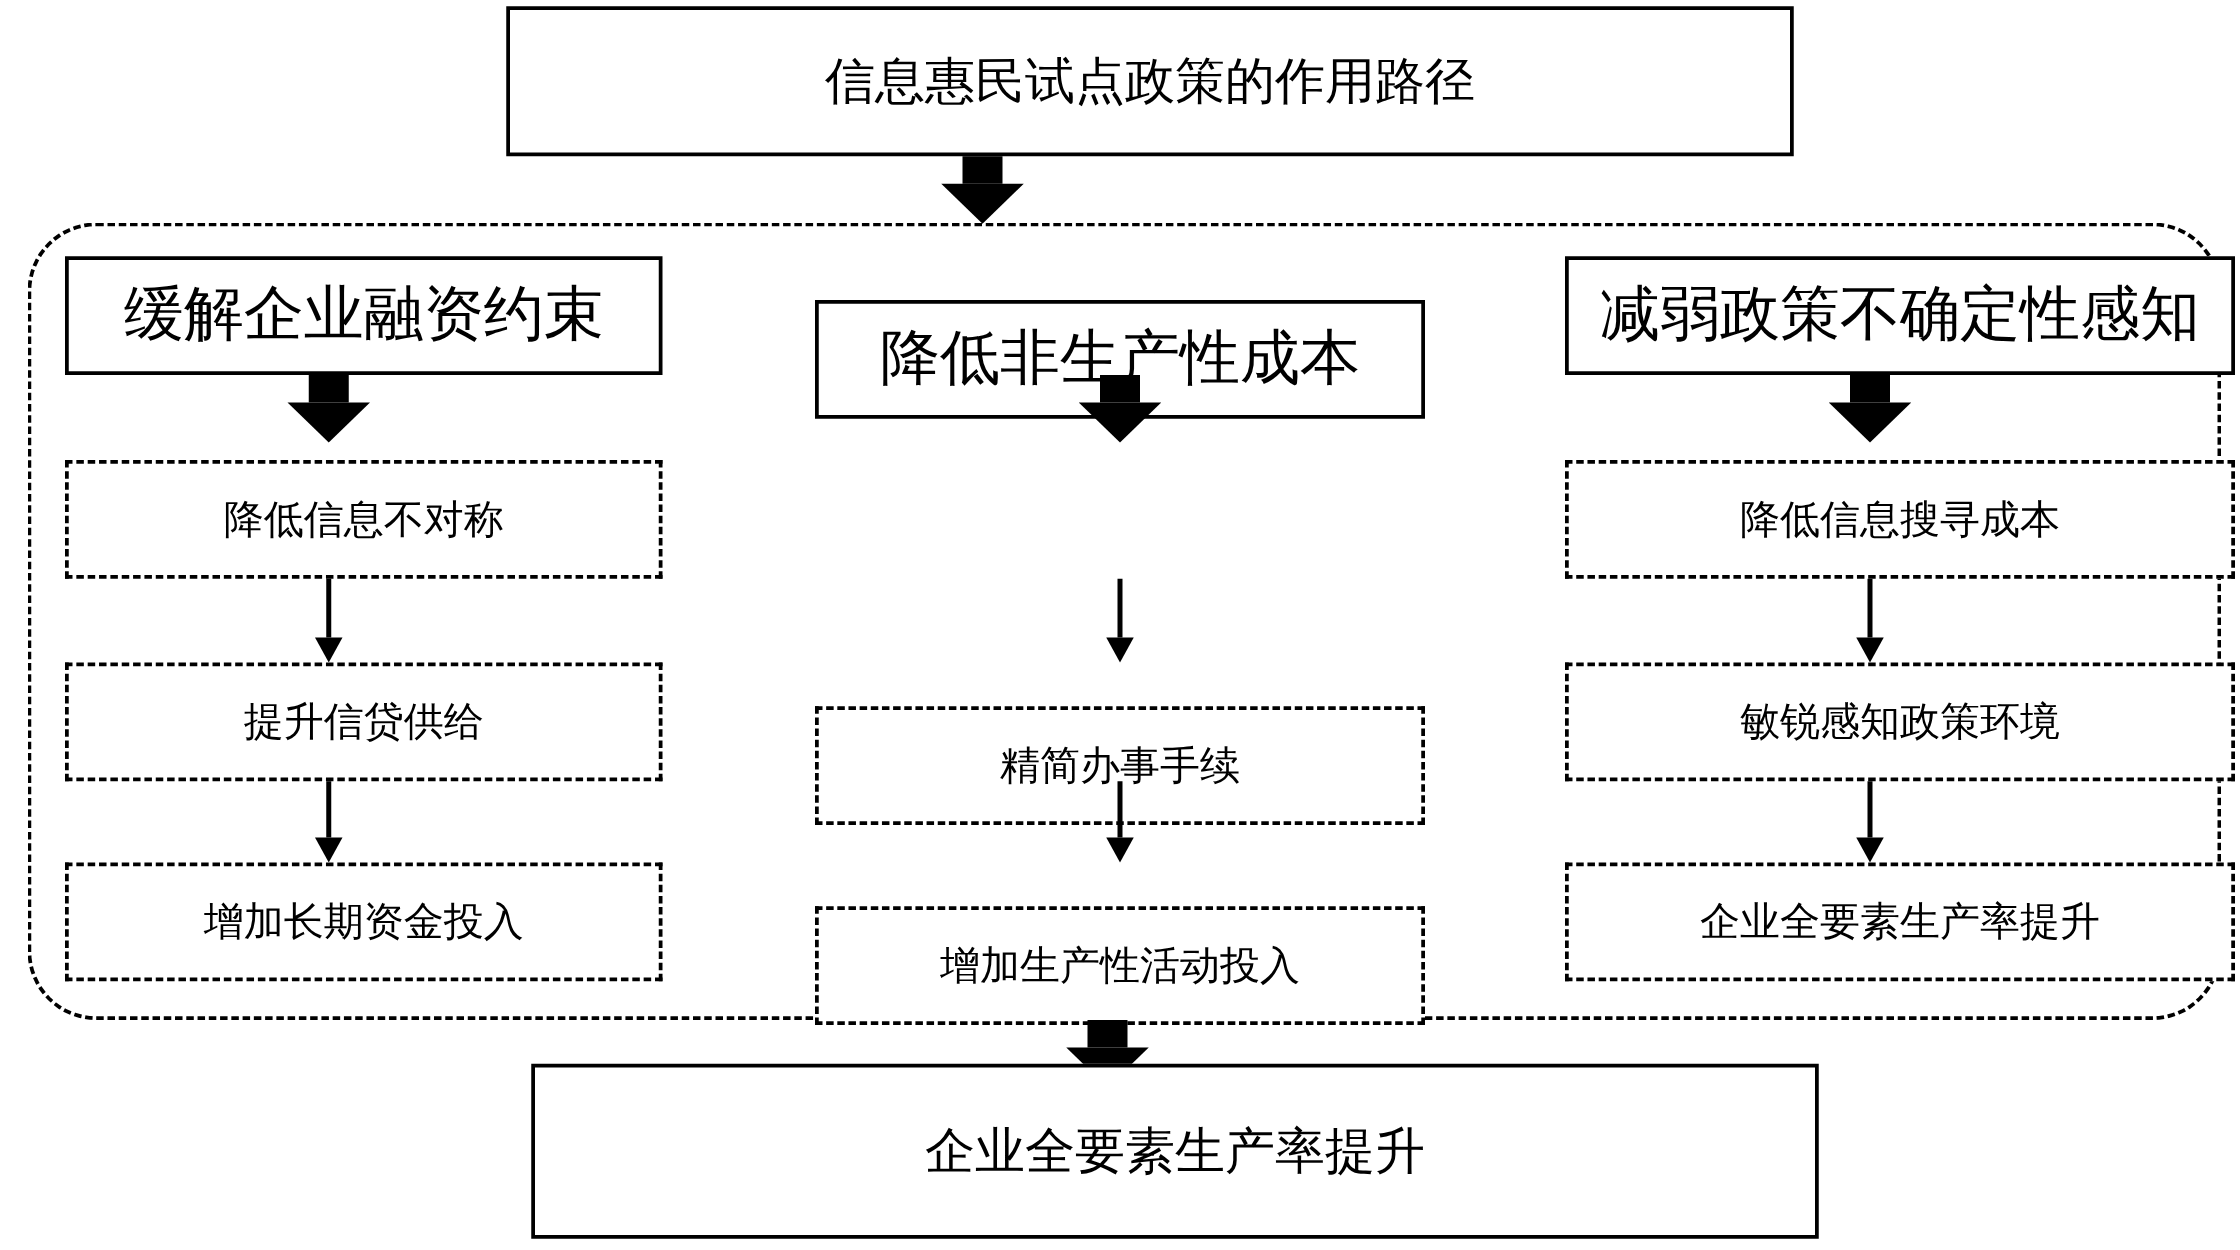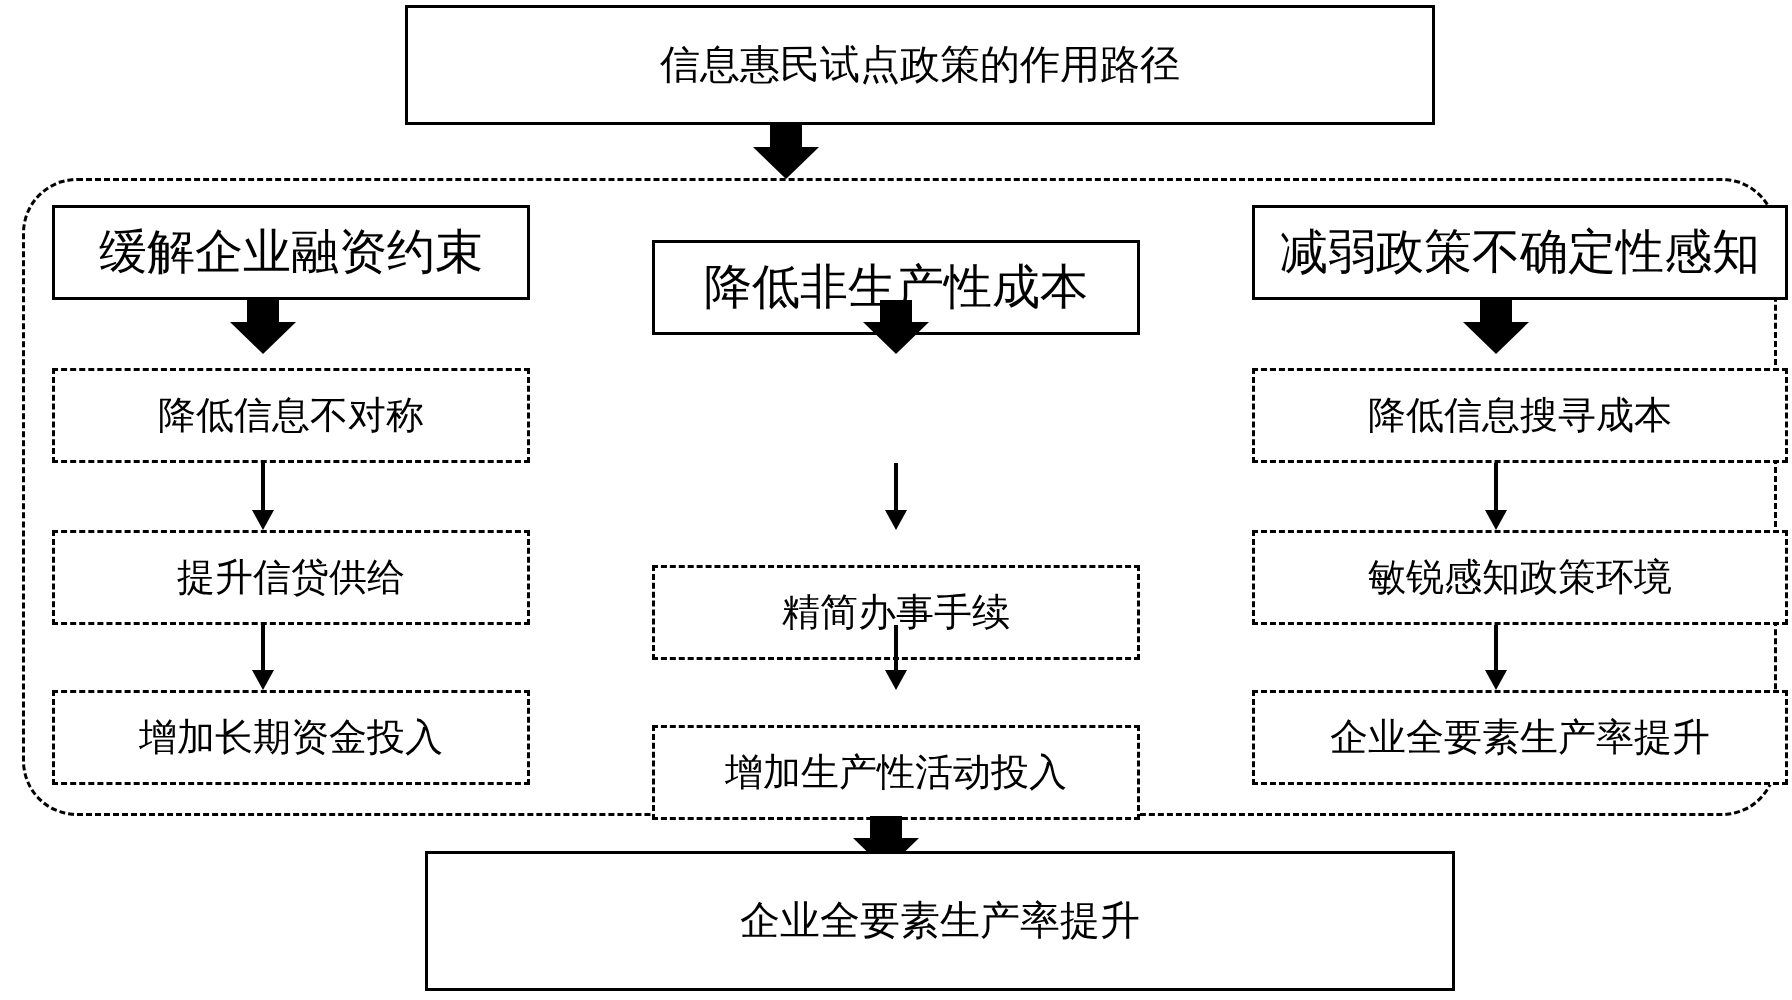--- a/index.html
+++ b/index.html
@@ -70,21 +70,21 @@
 
   
   .col-header {
     height: 95px;
     font-size: 48px;
   }
 
   
   .col-step {
     height: 95px;
-    font-size: 38px;
+    font-size: 32px;
   }
 
   
   .c1 { left: 52px;   width: 478px; }
   .c2 { left: 652px;  width: 488px; margin-top: 35px; }
   .c3 { left: 1252px; width: 536px; }
 
   
   .r-head { top: 205px; }
   .r1 { top: 368px; }

